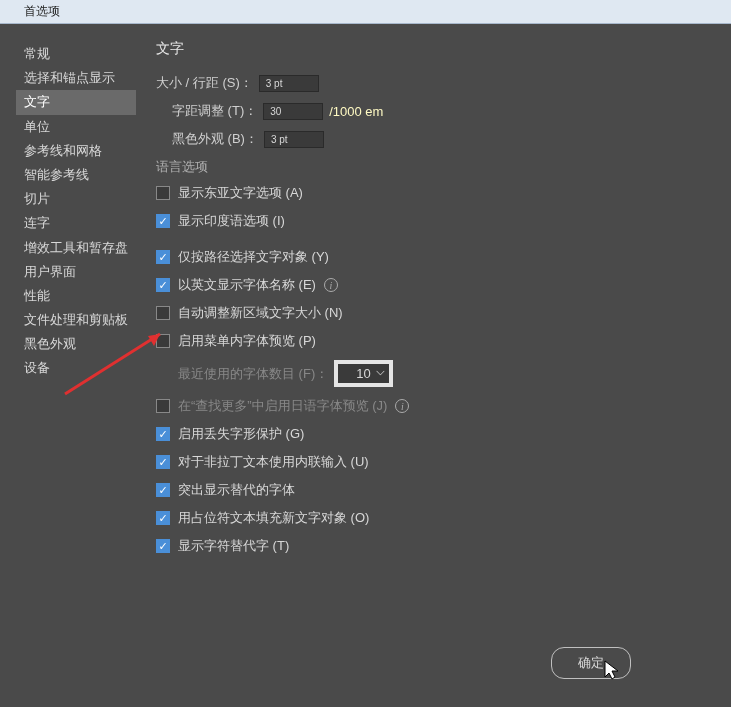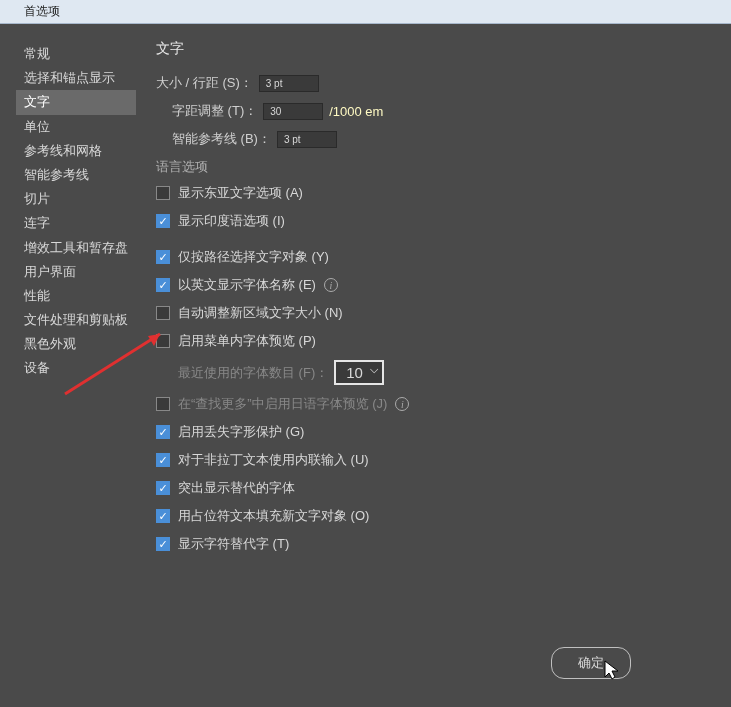--- a/index.html
+++ b/index.html
@@ -136,24 +136,24 @@
       justify-content: center;
       font-size: 10px;
       color: #aaa;
       margin-left: 8px;
       font-style: italic;
       font-family: serif;
     }
     .spacer-group { margin-top: 18px; }
     .dropdown {
       background: #3a3a3a;
-      border: 2px solid #e5e5e5;
-      color: #d8d8d8;
-      padding: 2px 18px 2px 10px;
-      font-size: 15px;
+      border: 4px solid #e5e5e5;
+      color: #d8d8d8;
+      padding: 2px 18px 2px 18px;
+      font-size: 13px;
       position: relative;
       display: inline-block;
       min-width: 50px;
     }
     .dropdown::after {
       content: "⌵";
       position: absolute;
       right: 4px;
       top: 1px;
       font-size: 11px;
@@ -222,21 +222,21 @@
       <div class="field-row">
         <span class="field-label">大小 / 行距 (S)：</span>
         <span class="field-input">3 pt</span>
       </div>
       <div class="field-row indent">
         <span class="field-label">字距调整 (T)：</span>
         <span class="field-input">30</span>
         <span class="field-suffix">/1000 em</span>
       </div>
       <div class="field-row indent">
-        <span class="field-label">智能参考线 (B)：</span>
+        <span class="field-label">黑色外观 (B)：</span>
         <span class="field-input">3 pt</span>
       </div>
 
       <div class="subsection">
         <div class="subsection-label">语言选项</div>
         <div class="checkbox-row">
           <span class="checkbox"></span>
           <span class="checkbox-label">显示东亚文字选项 (A)</span>
         </div>
         <div class="checkbox-row">

